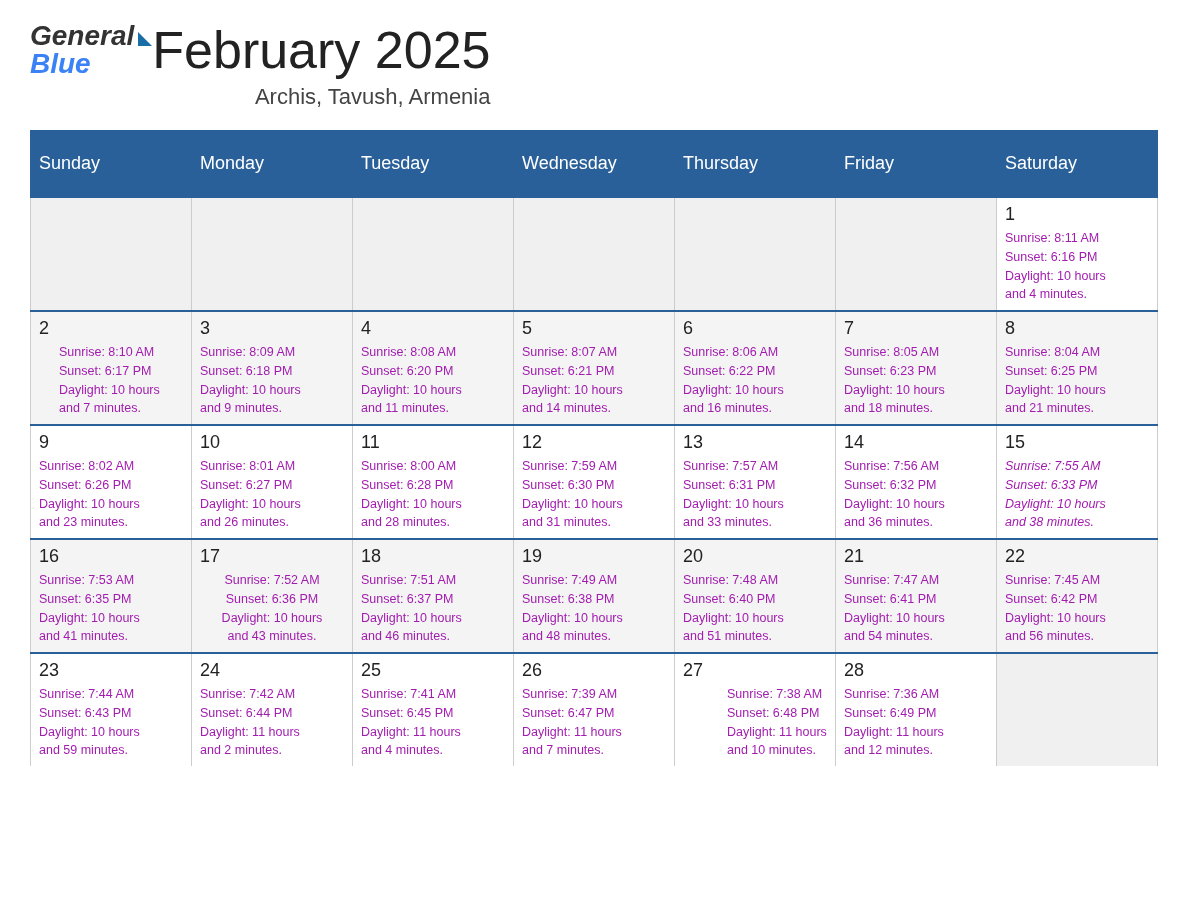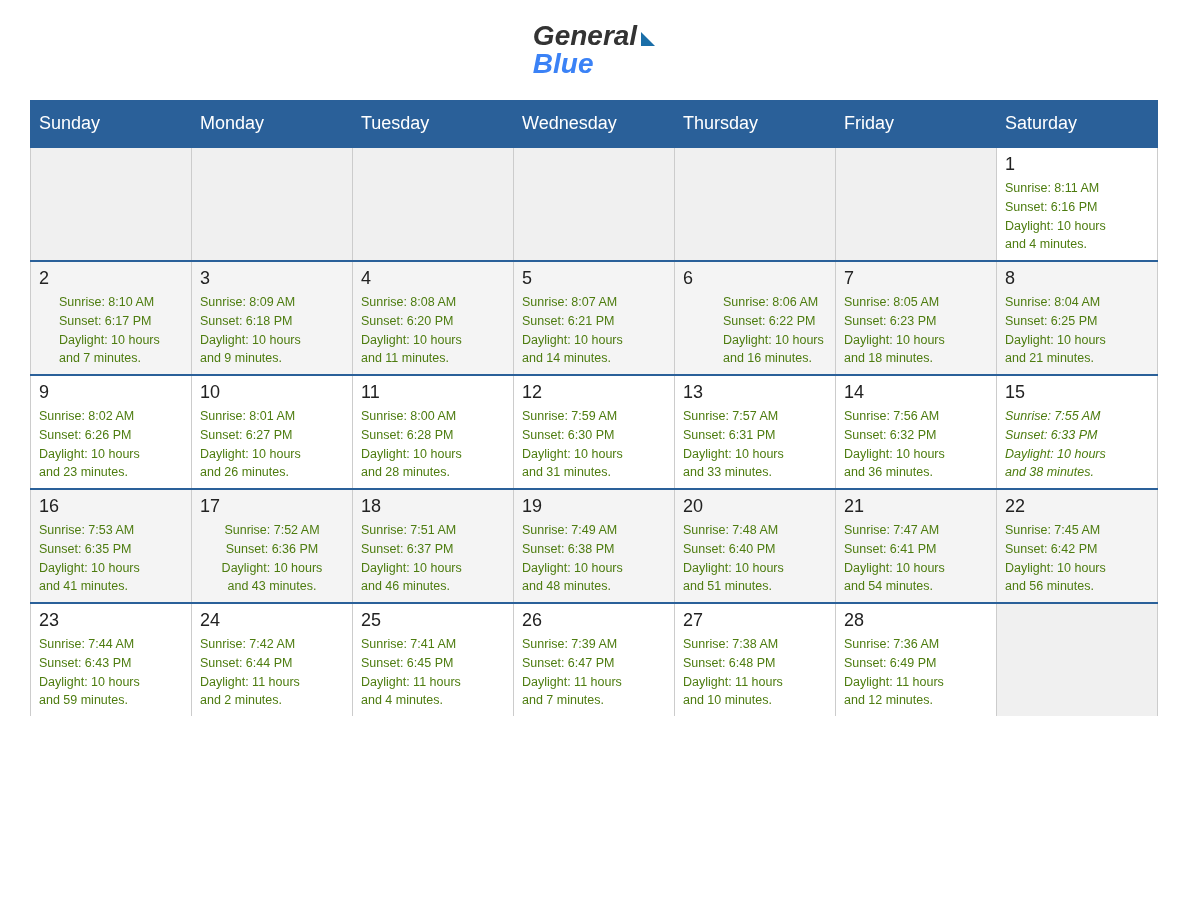--- a/index.html
+++ b/index.html
@@ -5,21 +5,21 @@
     * { box-sizing: border-box; margin: 0; padding: 0; }
     body {
       font-family: Arial, sans-serif;
       background: #fff;
       padding: 20px 30px;
       width: 1188px;
       min-height: 918px;
     }
     .header {
       display: flex;
-      justify-content: center;
+      justify-content: flex-start;
       align-items: flex-start;
       margin-bottom: 20px;
     }
     .logo {
       display: flex;
       flex-direction: column;
     }
     .logo-top {
       display: flex;
       align-items: center;
@@ -61,21 +61,21 @@
     }
     table {
       width: 100%;
       border-collapse: collapse;
     }
     thead tr th {
       background-color: #2a6099;
       color: #fff;
       font-size: 18px;
       font-weight: normal;
-      padding: 12px 8px;
+      padding: 22px 8px;
       text-align: left;
       border: 1px solid #2a6099;
     }
     tbody tr td {
       vertical-align: top;
       border: 1px solid #ccc;
       padding: 6px 8px;
       width: 14.28%;
       min-height: 100px;
       font-size: 13px;
@@ -86,21 +86,21 @@
     }
     .day-num {
       font-size: 18px;
       font-weight: normal;
       color: #222;
       display: block;
       margin-bottom: 4px;
     }
     .day-info {
       font-size: 12.5px;
-      color: #4d7c0f;
+      color: #a21caf;
       line-height: 1.5;
     }
     tbody tr td.empty {
       background: #f9f9f9;
     }
     
     tbody tr:nth-child(odd) td {
       background-color: #fff;
     }
     tbody tr:nth-child(even) td {
@@ -123,20 +123,24 @@
 </head>
 <body>
 
 <div class="header">
   <div class="logo">
     <div class="logo-top">
       <span class="logo-general">General</span>
       <div class="logo-arrow"></div>
     </div>
     <span class="logo-blue">Blue</span>
+  </div>
+  <div class="title-block">
+    <div class="month-title">February 2025</div>
+    <div class="location">Archis, Tavush, Armenia</div>
   </div>
 </div>
 
 <table>
   <thead>
     <tr>
     <th>Sunday</th>
         <th>Monday</th>
         <th>Tuesday</th>
         <th>Wednesday</th>
@@ -185,21 +189,21 @@
         </td>
         <td>
           <span class="day-num">5</span>
           <div class="day-info" style="white-space: pre-line;">Sunrise: 8:07 AM
 Sunset: 6:21 PM
 Daylight: 10 hours
 and 14 minutes.</div>
         </td>
         <td>
           <span class="day-num">6</span>
-          <div class="day-info" style="white-space: pre-line; margin-left: 40px;">Sunrise: 8:06 AM
+          <div class="day-info" style="white-space: pre-line;">Sunrise: 8:06 AM
 Sunset: 6:22 PM
 Daylight: 10 hours
 and 16 minutes.</div>
         </td>
         <td>
           <span class="day-num">7</span>
           <div class="day-info" style="white-space: pre-line;">Sunrise: 8:05 AM
 Sunset: 6:23 PM
 Daylight: 10 hours
 and 18 minutes.</div>
@@ -338,21 +342,21 @@
         </td>
         <td>
           <span class="day-num">26</span>
           <div class="day-info" style="white-space: pre-line;">Sunrise: 7:39 AM
 Sunset: 6:47 PM
 Daylight: 11 hours
 and 7 minutes.</div>
         </td>
         <td>
           <span class="day-num">27</span>
-          <div class="day-info" style="white-space: pre-line;">Sunrise: 7:38 AM
+          <div class="day-info" style="white-space: pre-line; margin-left: 44px;">Sunrise: 7:38 AM
 Sunset: 6:48 PM
 Daylight: 11 hours
 and 10 minutes.</div>
         </td>
         <td>
           <span class="day-num">28</span>
           <div class="day-info" style="white-space: pre-line;">Sunrise: 7:36 AM
 Sunset: 6:49 PM
 Daylight: 11 hours
 and 12 minutes.</div>

